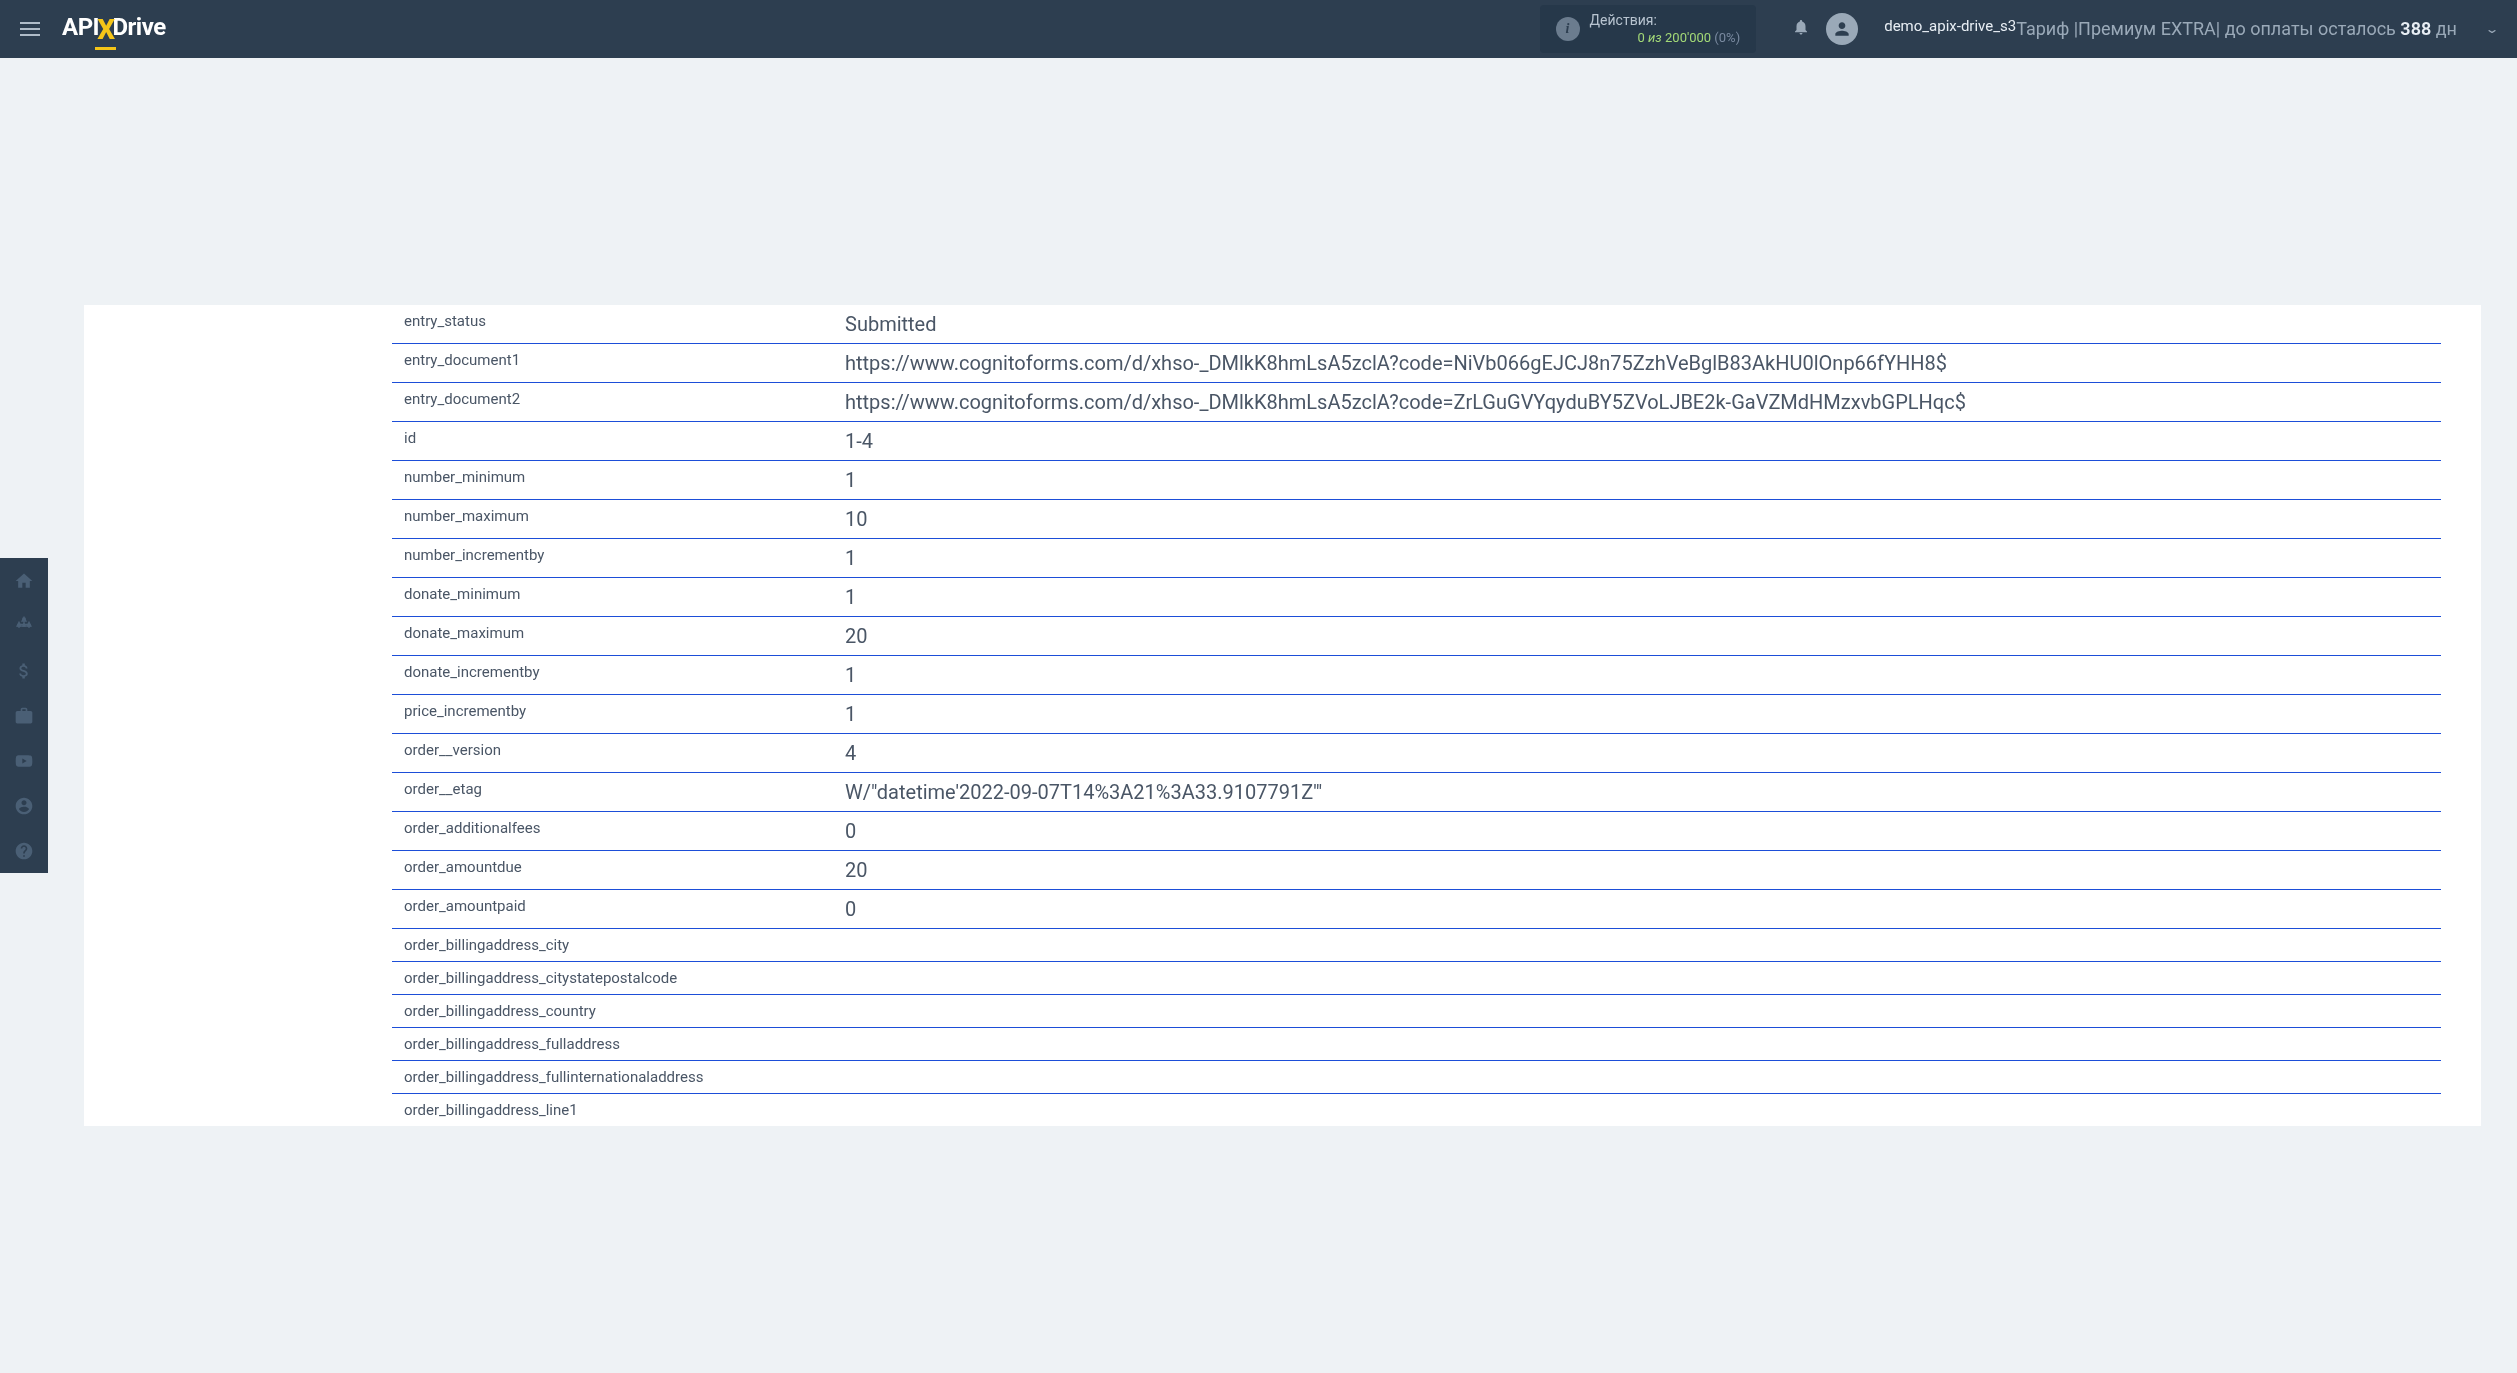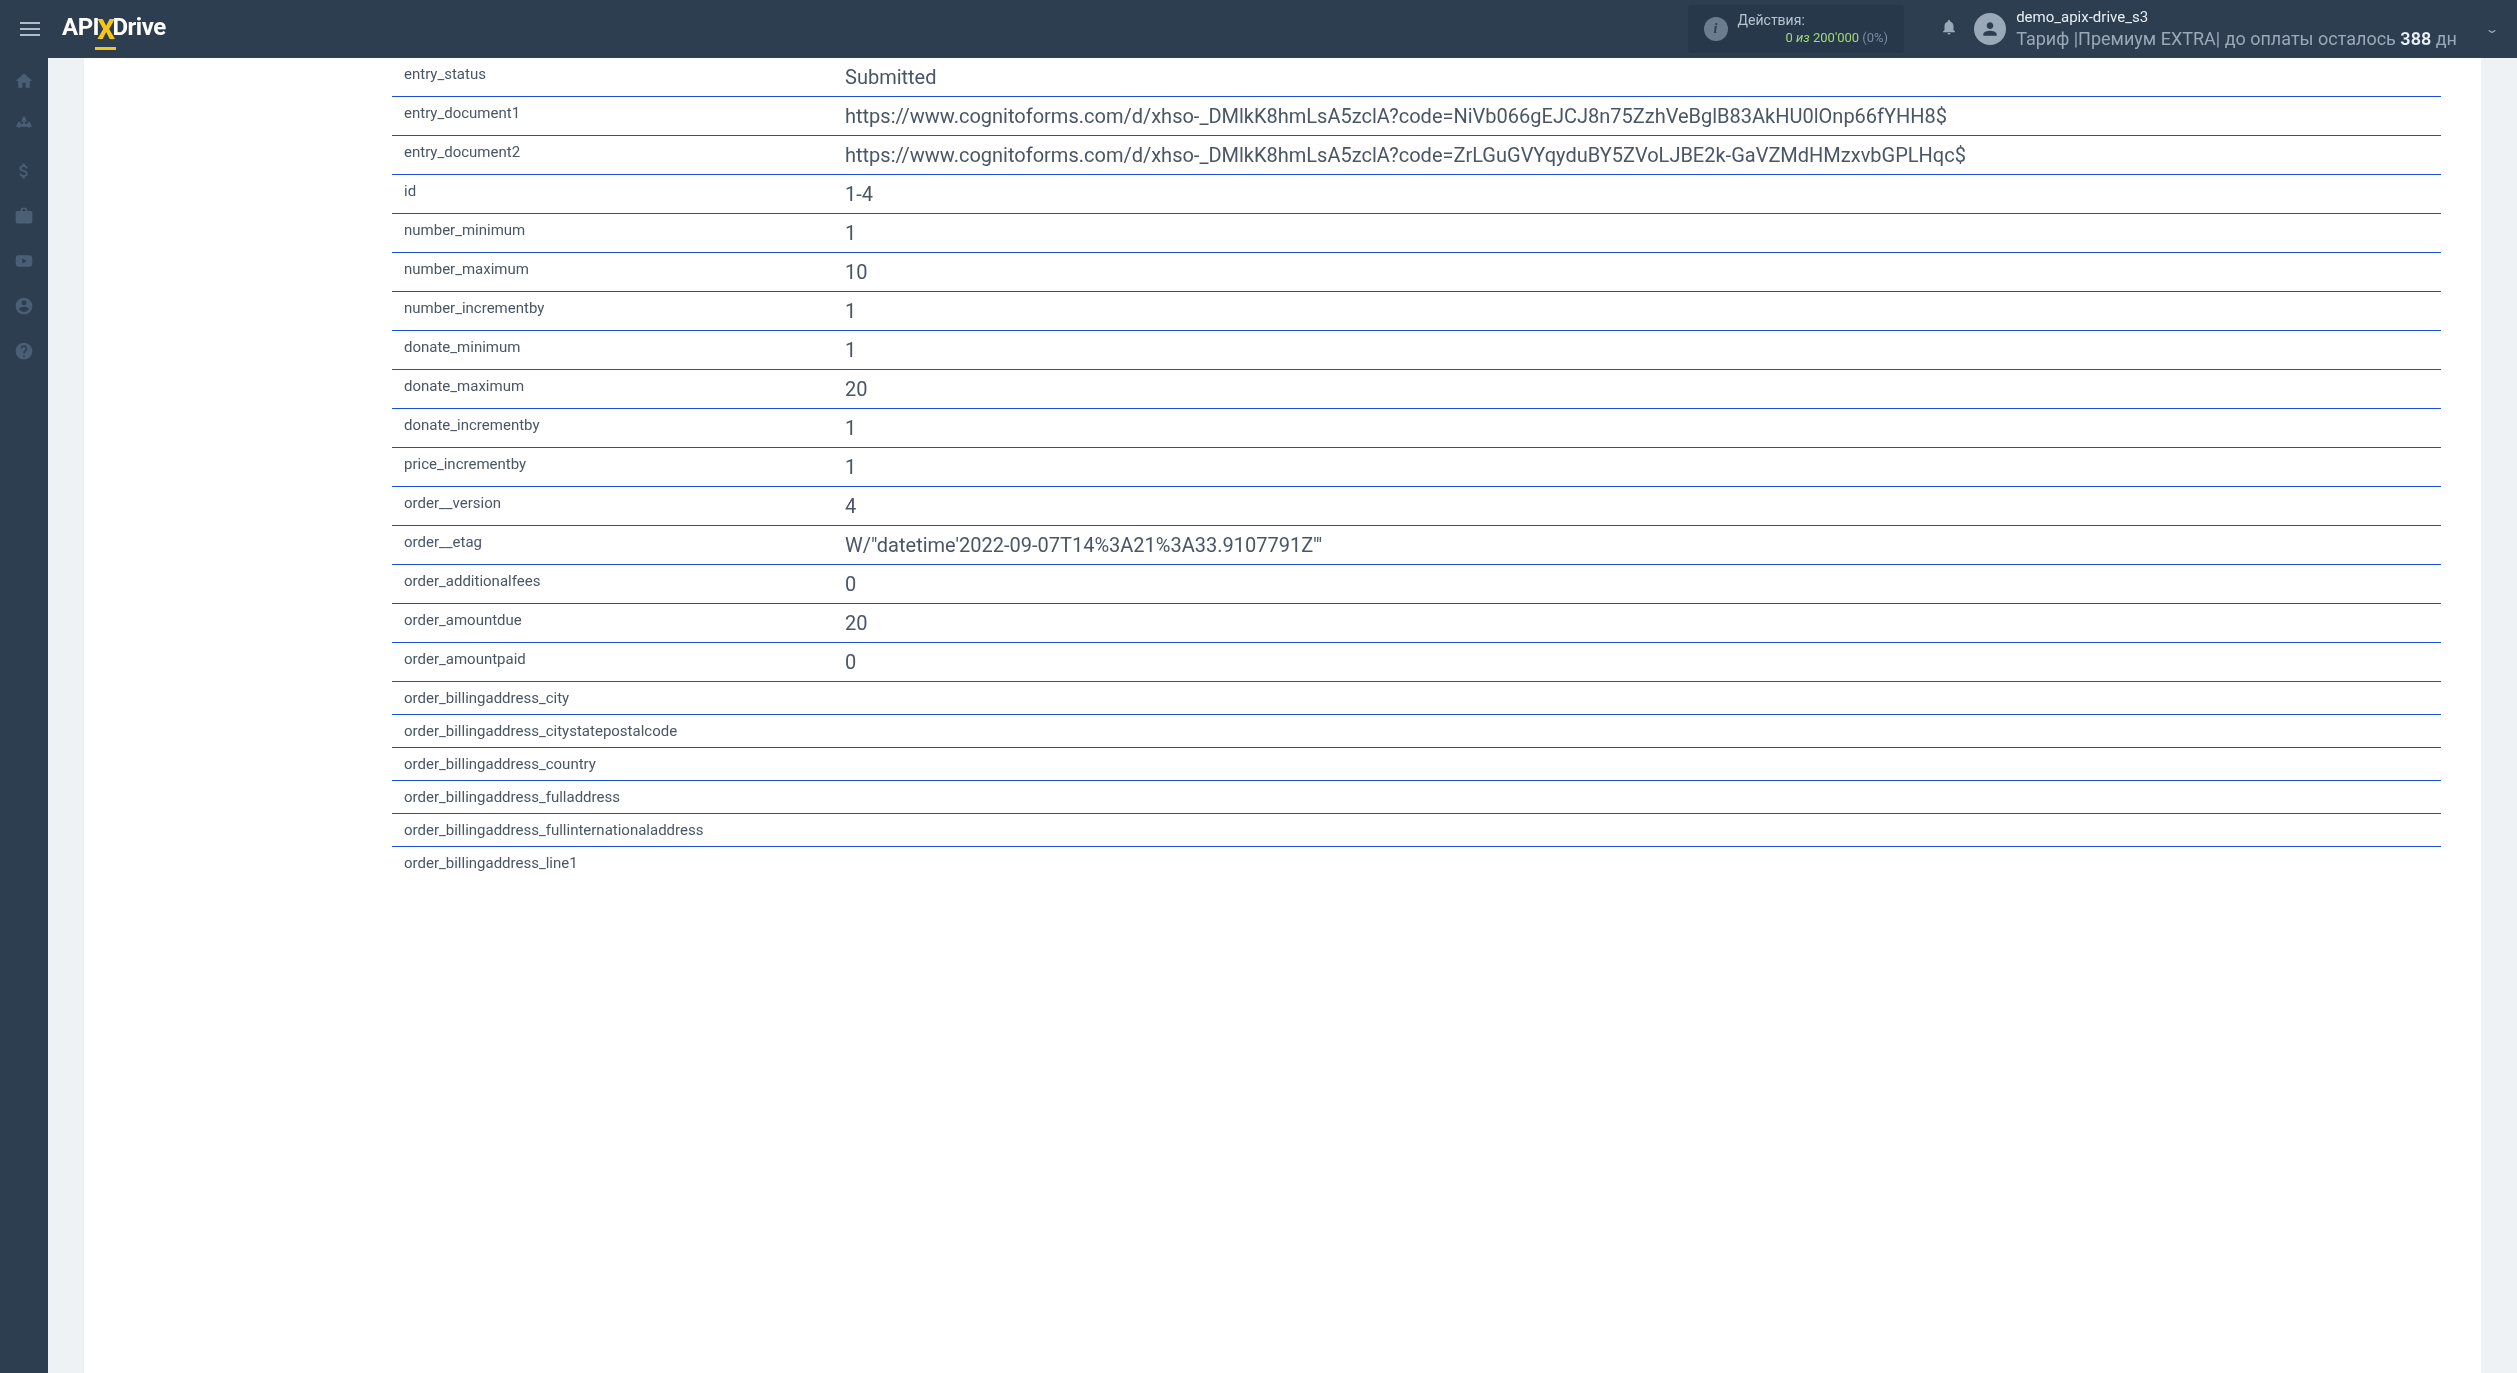--- a/index.html
+++ b/index.html
@@ -77,29 +77,29 @@
 .user-area {
   display: flex; align-items: center; gap: 10px; cursor: pointer;
   padding-right: 8px;
 }
 .avatar {
   width: 32px; height: 32px; border-radius: 50%;
   background: #9aa9b8;
   display: flex; align-items: center; justify-content: center;
 }
 .avatar svg { width: 20px; height: 20px; fill: #2d3e50; }
-.user-text { display: flex; flex-direction: column; font-size: 14px; line-height: 1.3; }
+.user-text { display: flex; flex-direction: row; font-size: 14px; line-height: 1.3; margin-left: 16px; }
 .user-name { color: #e8eef4; font-size: 15px; }
 .user-tariff { color: #9aa9b8; font-size: 18px; }
 .user-tariff .days { color: #e8eef4; font-weight: 600; }
 .chev {
   margin-left: 20px; color: #9aa9b8; font-size: 12px;
   transform: scaleX(1.5);
 }
-.body { display: flex; flex: 1; overflow: hidden; }
+.body { display: flex; flex: 1; overflow: hidden; align-items: center; }
 .sidebar {
   width: 48px;
   background: #2d3e50;
   display: flex; flex-direction: column;
 }
 .side-item {
   height: 45px; display: flex; align-items: center; justify-content: center;
   color: #4a5f75; cursor: pointer;
 }
 .side-item svg { width: 20px; height: 20px; fill: #4a5f75; }

